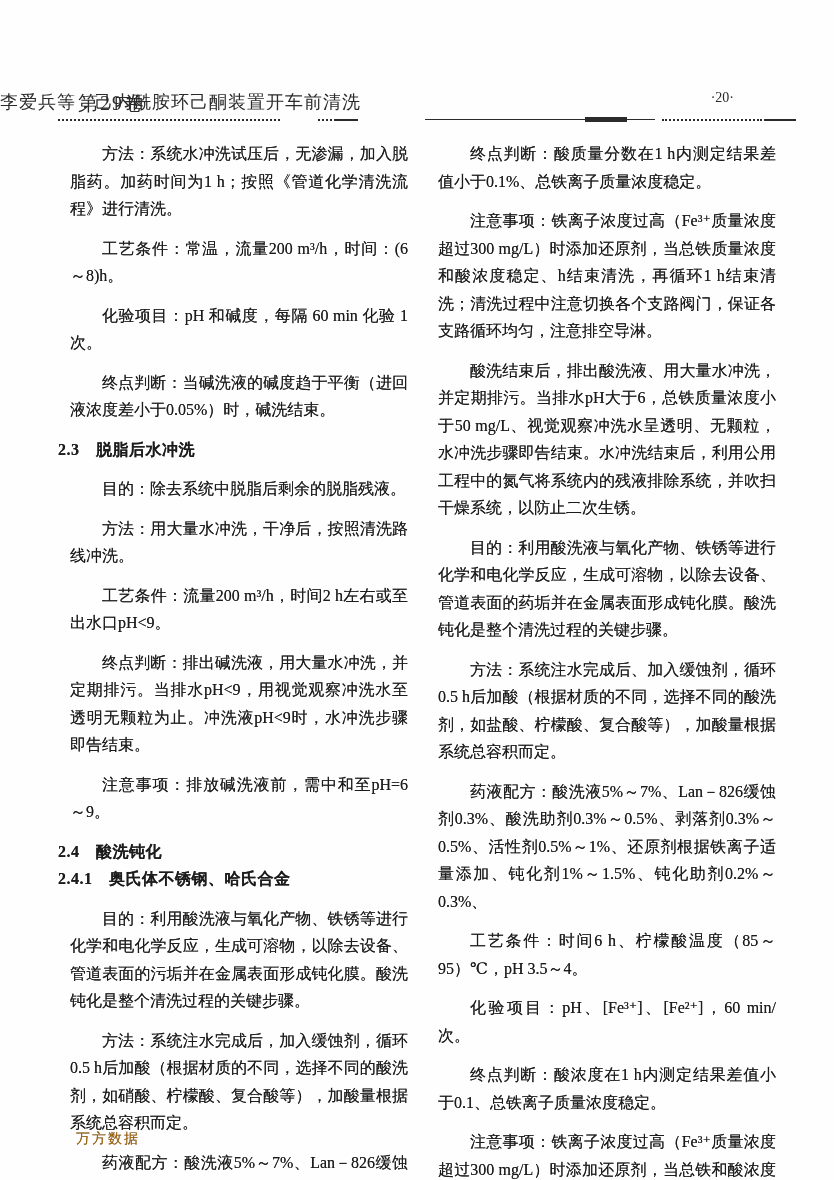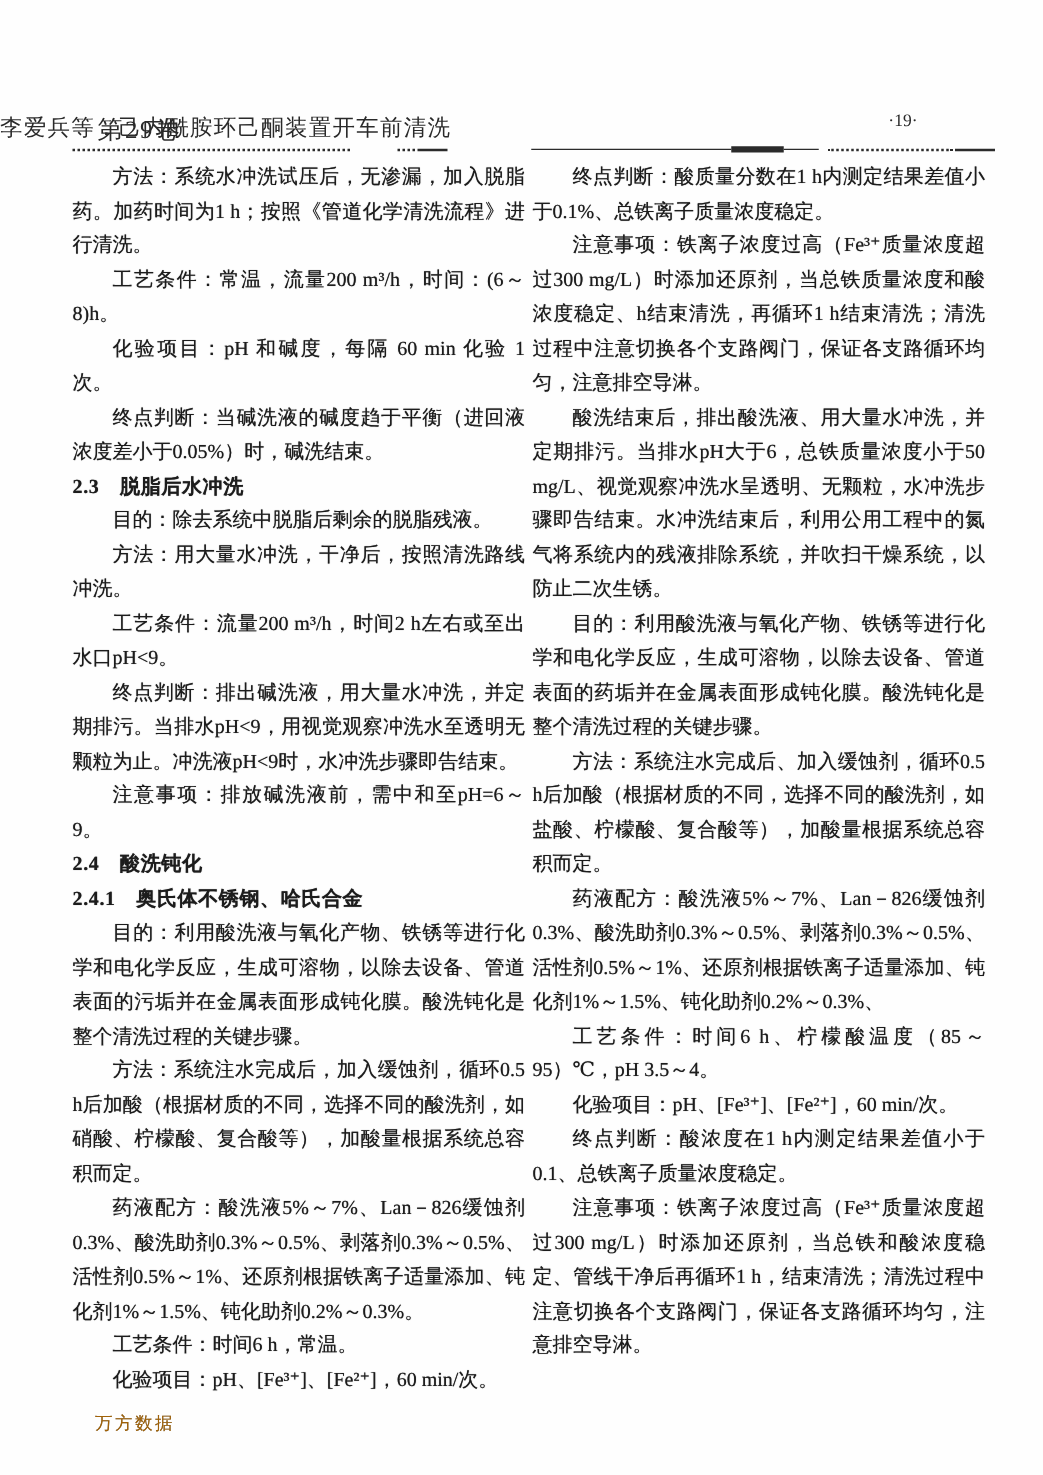--- a/index.html
+++ b/index.html
@@ -20,34 +20,34 @@
   .rule.thick{border-top-width:5px;top:117px;}
   
   .col{
     position:absolute;top:128px;width:362px;
     font-size:16px;line-height:27.5px;text-align:justify;
     color:#1c1c1c;
     text-shadow:0 0 0.6px rgba(20,20,20,0.75);
   }
   .col-left{left:58px;}
   .col-right{left:426px;}
-  .para{text-indent:2em;margin:0;}
+  .para{text-indent:2em;margin:12px;}
   .heading{font-weight:700;text-indent:0;margin:0;letter-spacing:0.5px;font-family:Liberation Serif, serif;}
   
   .watermark{position:absolute;left:76px;top:1130px;font-size:14px;color:#a16207;letter-spacing:2px;
     text-shadow:0 0 0.5px rgba(60,60,60,0.6);}
 </style>
 </head>
 <body>
 
 <div class="page">
 
   <div class="hdr-vol">第29卷</div>
   <div class="hdr-title">李爱兵等．己内酰胺环己酮装置开车前清洗</div>
-  <div class="hdr-page">·19·</div>
+  <div class="hdr-page">·20·</div>
 
   <div class="rule dotted" style="left:58px;width:222px;"></div>
   <div class="rule dotted" style="left:318px;width:14px;"></div>
   <div class="rule" style="left:334px;width:24px;border-top-width:2.5px;"></div>
   <div class="rule" style="left:425px;width:160px;"></div>
   <div class="rule thick" style="left:585px;width:42px;"></div>
   <div class="rule" style="left:627px;width:28px;"></div>
   <div class="rule dotted" style="left:662px;width:100px;"></div>
   <div class="rule" style="left:764px;width:32px;border-top-width:2px;"></div>
 

